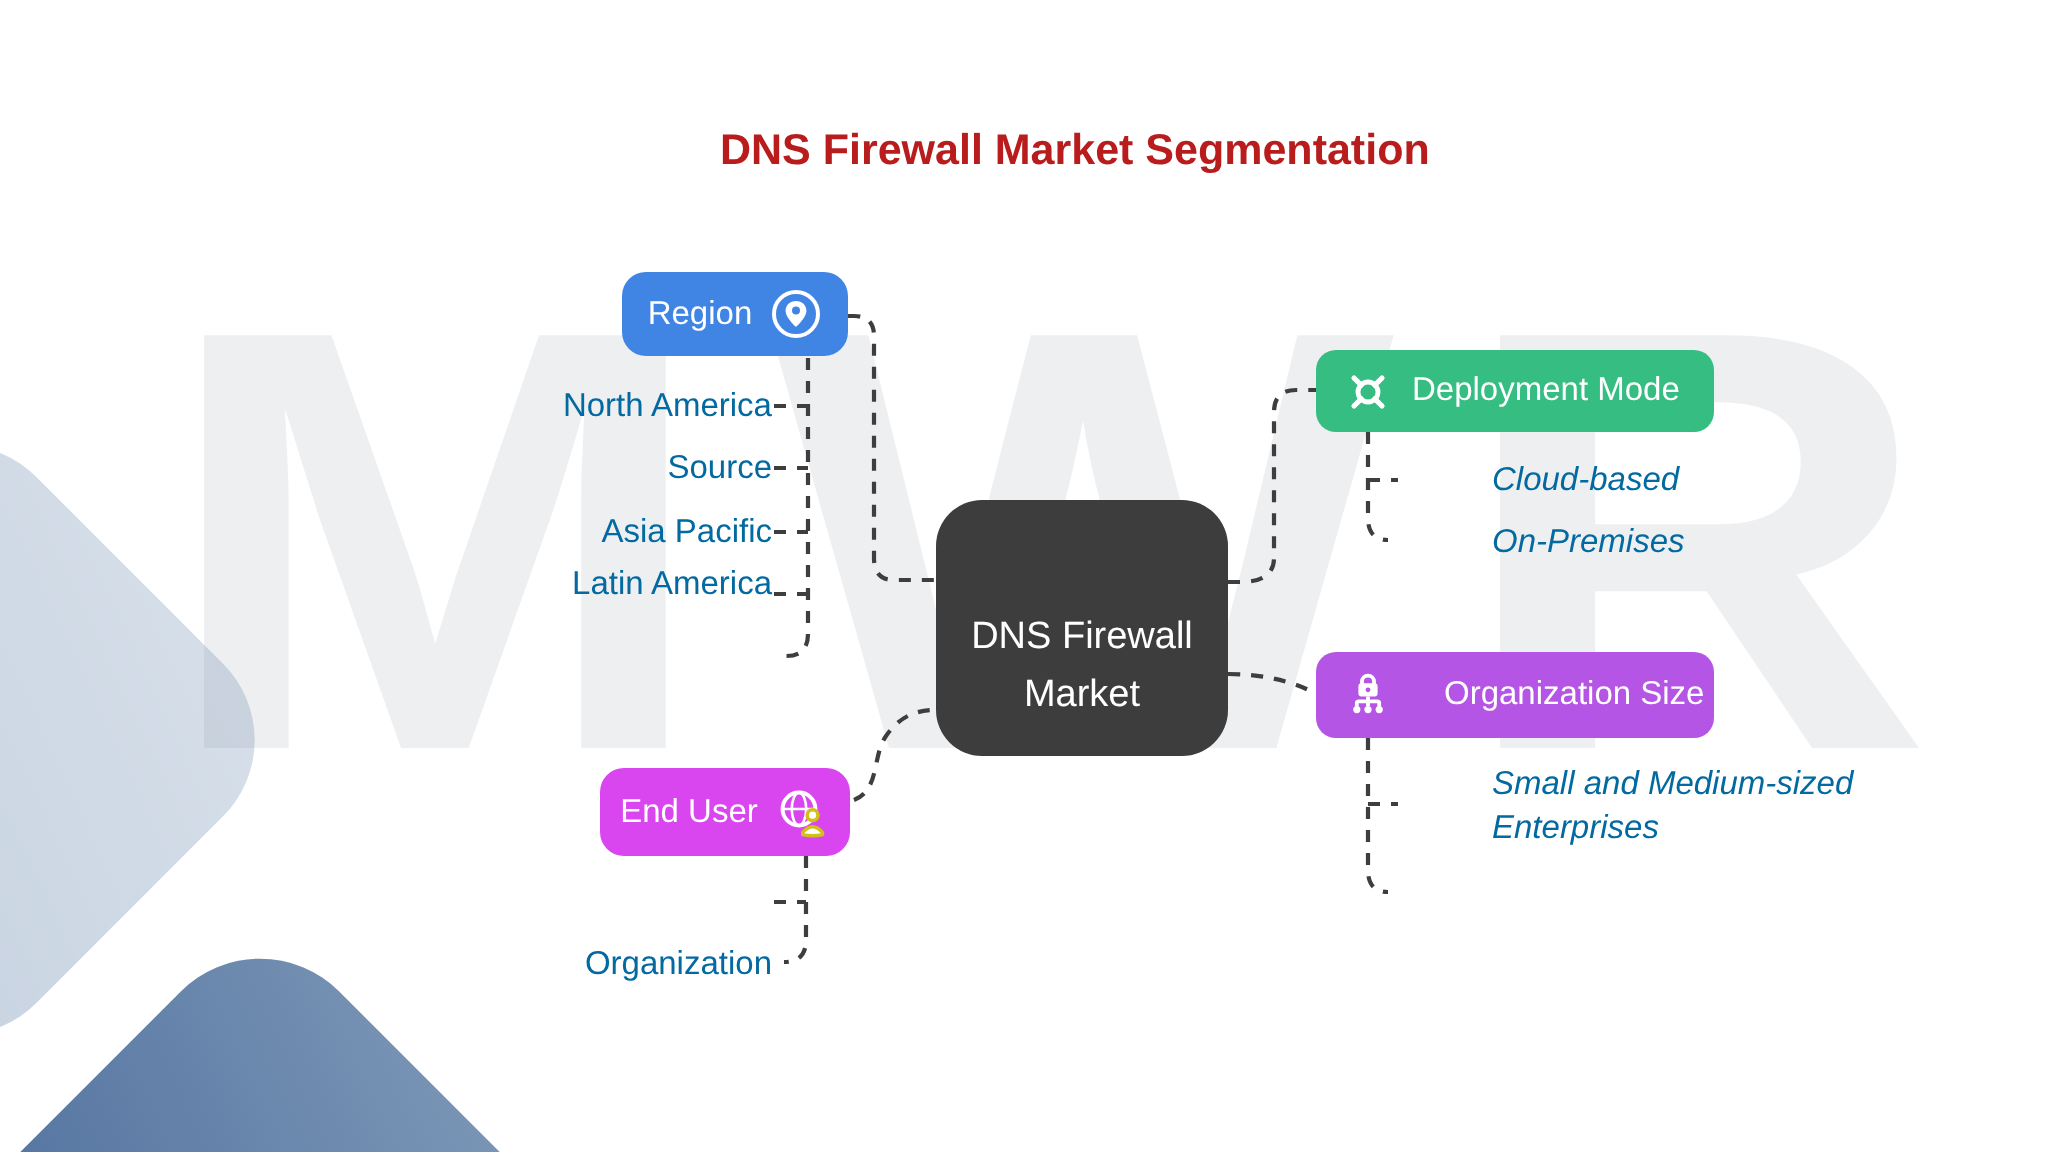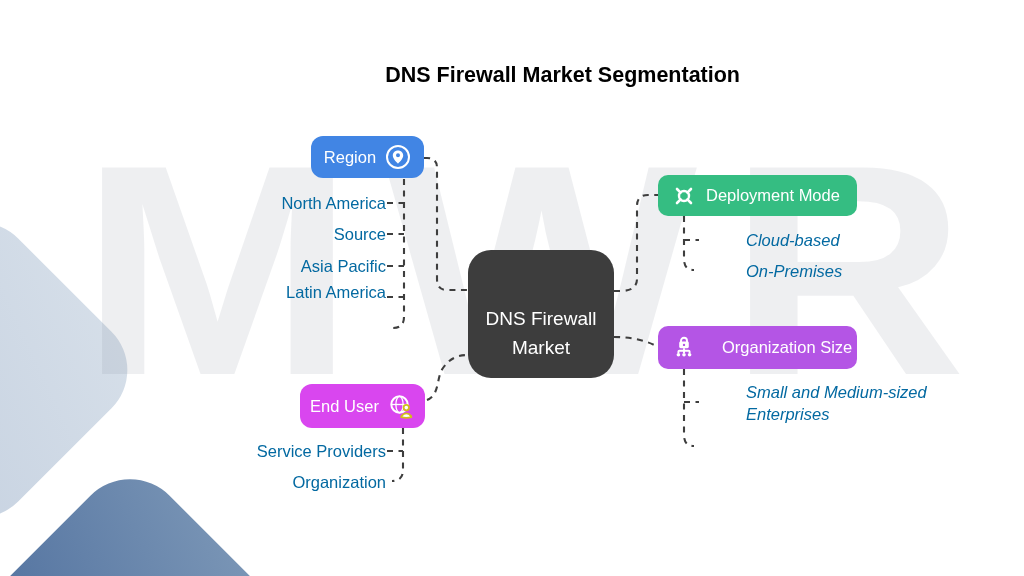--- a/index.html
+++ b/index.html
@@ -20,22 +20,22 @@
     font-size:300px;font-weight:900;letter-spacing:28px;
     color:rgba(125,132,145,0.13);
     transform:scaleX(1.1);transform-origin:left top;white-space:nowrap;
     user-select:none;pointer-events:none;
   }
   
   .logo{position:absolute;left:36px;top:36px;width:156px;text-align:center;color:#0d0d0d;}
   .logo-name{font-size:15.5px;font-weight:700;letter-spacing:0.3px;margin-top:2px;white-space:nowrap;}
   .logo-tagline{font-size:10px;font-weight:700;letter-spacing:3.6px;margin-top:1px;white-space:nowrap;}
   
-  .title{position:absolute;left:360px;top:63px;width:380px;text-align:right;
-    font-size:21.5px;font-weight:700;color:#000000;}
+  .title{position:absolute;left:360px;top:63px;width:380px;text-align:left;
+    font-size:21.5px;font-weight:700;color:#b91c1c;}
   
   .connectors{position:absolute;left:0;top:0;}
   .connectors path{fill:none;stroke:#3e3e3e;stroke-width:2.1;stroke-dasharray:6 5.5;}
   
   .node{
     position:absolute;left:468px;top:250px;width:146px;height:128px;
     background:#3d3d3d;border-radius:23px;box-sizing:border-box;
     display:flex;justify-content:center;align-items:center;padding-top:38px;
   }
   .node-label{width:120px;text-align:center;color:#fff;font-size:19px;line-height:29px;}
@@ -141,17 +141,16 @@
   <div class="leaf leaf-r" style="top:192px">North America</div>
   <div class="leaf leaf-r" style="top:223px">Source</div>
   <div class="leaf leaf-r" style="top:255px">Asia Pacific</div>
   <div class="leaf leaf-r" style="top:281px">Latin America</div>
 
   <div class="leaf leaf-l" style="top:229px">Cloud-based</div>
   <div class="leaf leaf-l" style="top:260px">On-Premises</div>
 
   <div class="leaf leaf-l leaf-wrap" style="top:382px">Small and Medium-sized Enterprises</div>
 
-  <div class="leaf leaf-r" style="top:440px">Service Providers</div>
   <div class="leaf leaf-r" style="top:471px">Organization</div>
 
 
 </div>
 
 </body></html>

